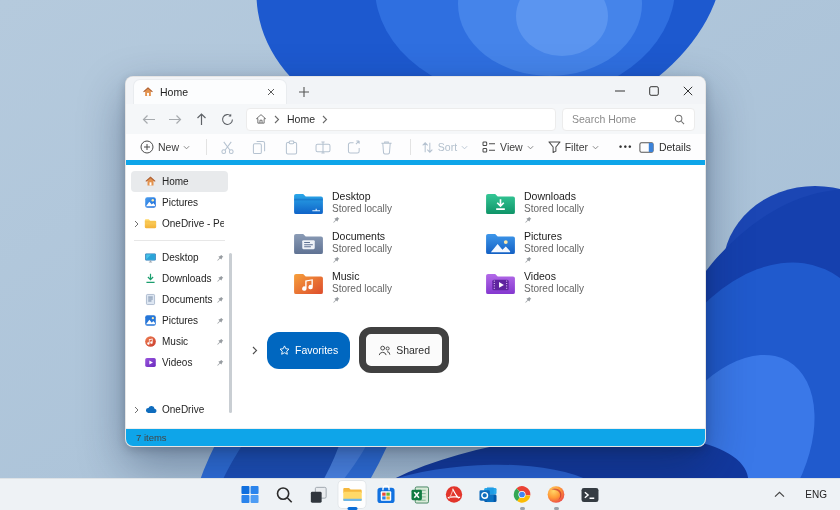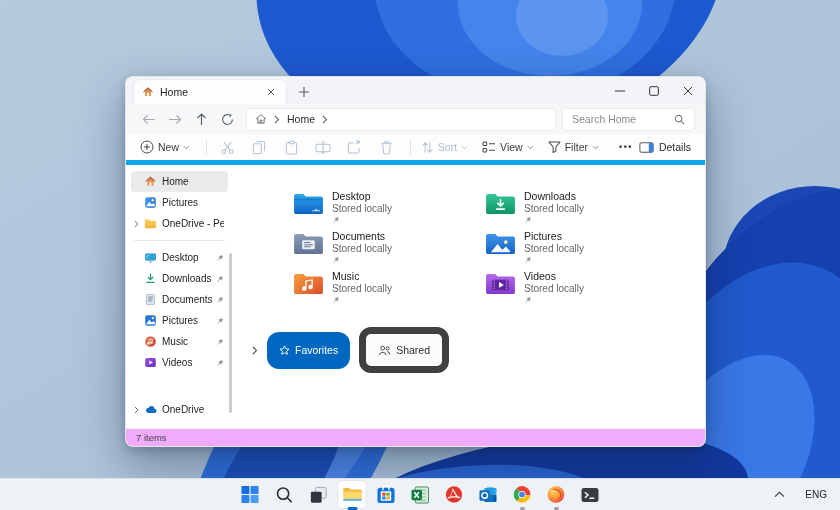--- a/index.html
+++ b/index.html
@@ -73,21 +73,21 @@
   .tile .f-ico { width:31px; height:25px; margin-top:1px; flex:0 0 31px; }
   .tile .t-name { font-size:10.5px; color:#1b1b1b; line-height:1.25; }
   .tile .t-sub { font-size:10px; color:#666; line-height:1.25; }
   .pill-row { display:flex; align-items:center; gap:9px; margin:17px 0 0 5px; }
   .pill { height:37px; border-radius:12px; display:flex; align-items:center; gap:5px;
     padding:16px 12px; font-size:10.5px; }
   .pill.fav { background:#0067c0; color:#fff; }
   .pill.shared { background:#fbfbfb; color:#2e2e2e; border:7px solid #404040; }
 
   .statusbar { height:18px; border-top:1px solid #efefef; display:flex; align-items:center;
-    padding-left:10px; font-size:9.5px; color:#444; flex:0 0 18px; background:#f0abfc; }
+    padding-left:10px; font-size:9.5px; color:#444; flex:0 0 18px; background:#0ea5e9; }
 
   
   .taskbar { position:absolute; left:0; right:0; bottom:0; height:32px;
     background:#eef2f5; border-top:1px solid #dde2e6; display:flex; align-items:center; }
   .tb-icons { position:absolute; left:50%; transform:translateX(-50%); display:flex; gap:7px; align-items:center; }
   .task-item { width:27px; height:27px; border-radius:4px; display:flex; align-items:center;
     justify-content:center; position:relative; }
   .task-item.active { background:rgba(255,255,255,.9); box-shadow:0 0 0 1px rgba(0,0,0,.05); }
   .run-bar { position:absolute; bottom:-2px; left:50%; transform:translateX(-50%);
     height:3px; border-radius:2px; }

